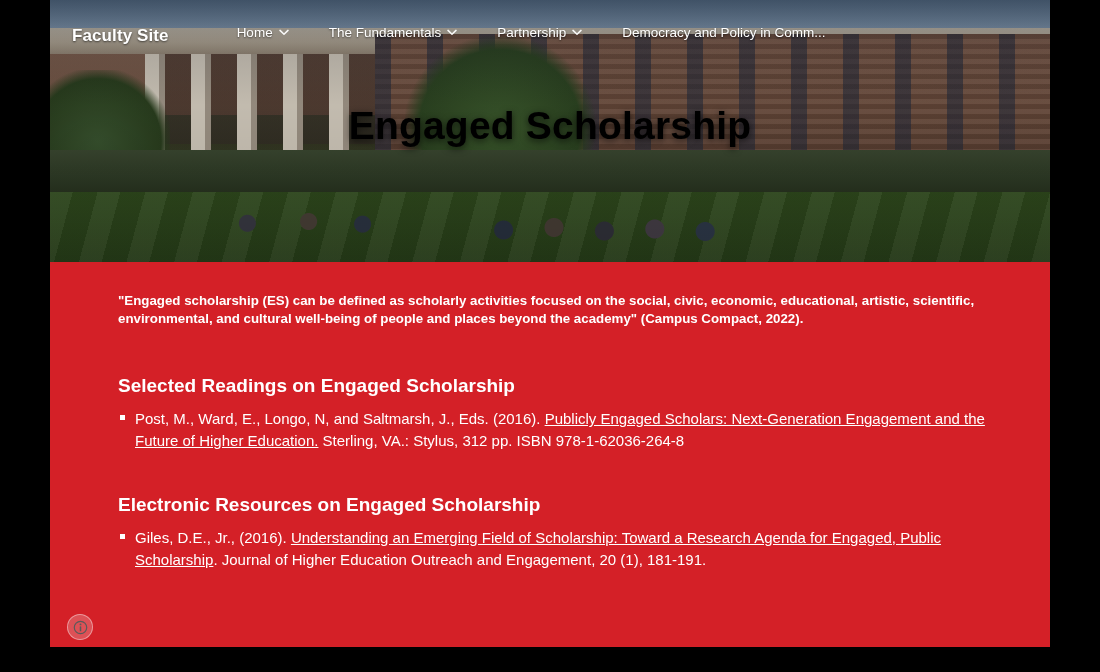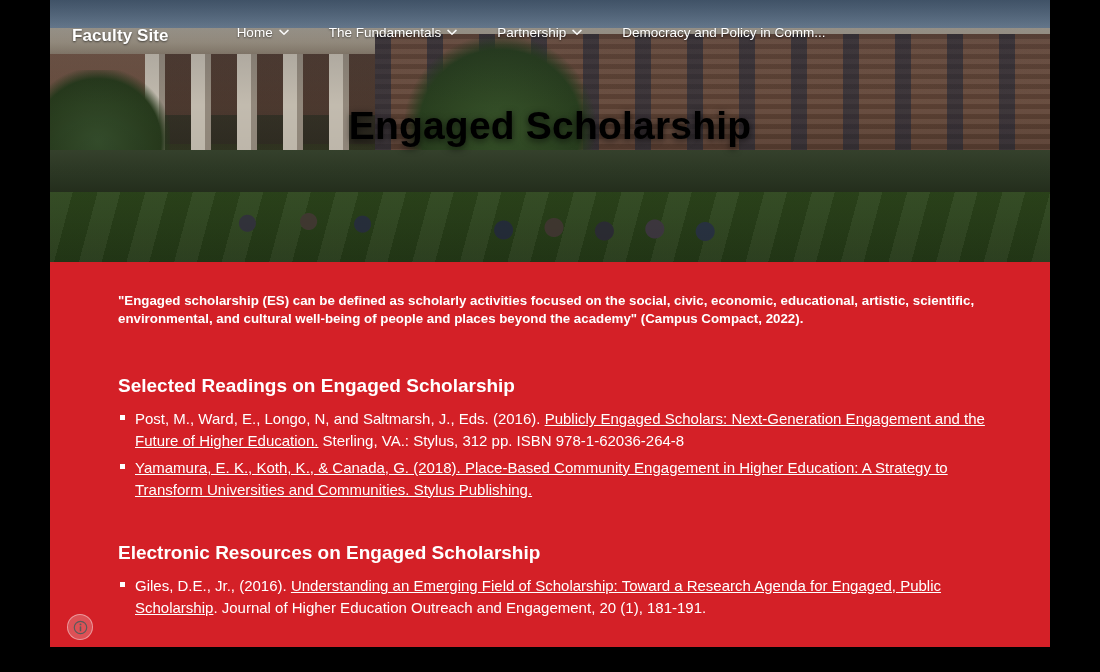--- a/index.html
+++ b/index.html
@@ -262,23 +262,20 @@
     <div class="content">
 
       <div class="lead">"Engaged scholarship (ES) can be defined as scholarly activities focused on the social, civic, economic, educational, artistic, scientific, environmental, and cultural well-being of people and places beyond the academy" (Campus Compact, 2022).</div>
 
       <div>
         <div class="section-head">Selected Readings on Engaged Scholarship</div>
         <ul class="refs">
           <li>
             <span>Post, M., Ward, E., Longo, N, and Saltmarsh, J., Eds. (2016). </span><a class="ref-link">Publicly Engaged Scholars: Next-Generation Engagement and the Future of Higher Education.</a><span> Sterling, VA.: Stylus, 312 pp. ISBN 978-1-62036-264-8</span>
           </li>
-          <li>
-            <a class="ref-link">Yamamura, E. K., Koth, K., &amp; Canada, G. (2018). Place-Based Community Engagement in Higher Education: A Strategy to Transform Universities and Communities. Stylus Publishing.</a>
-          </li>
         </ul>
       </div>
 
       <div>
         <div class="section-head">Electronic Resources on Engaged Scholarship</div>
         <ul class="refs">
           <li>
             <span>Giles, D.E., Jr., (2016). </span><a class="ref-link">Understanding an Emerging Field of Scholarship: Toward a Research Agenda for Engaged, Public Scholarship</a><span>. Journal of Higher Education Outreach and Engagement, 20 (1), 181-191.</span>
           </li>
         </ul>

